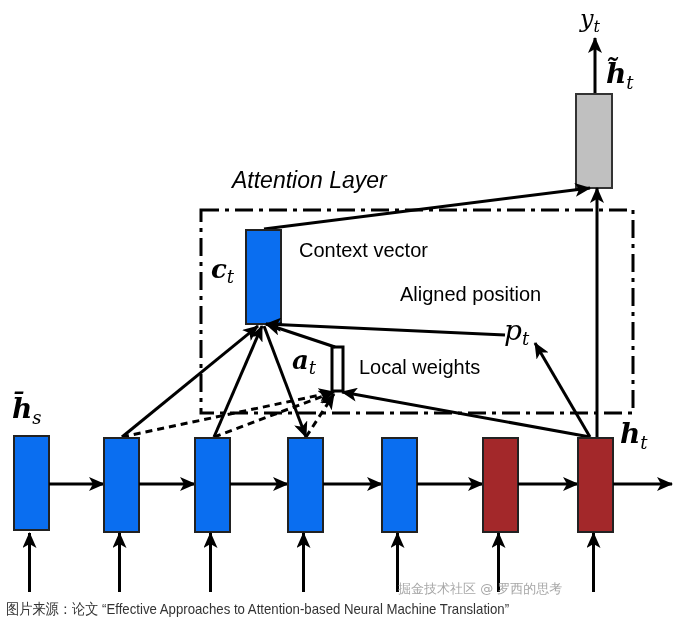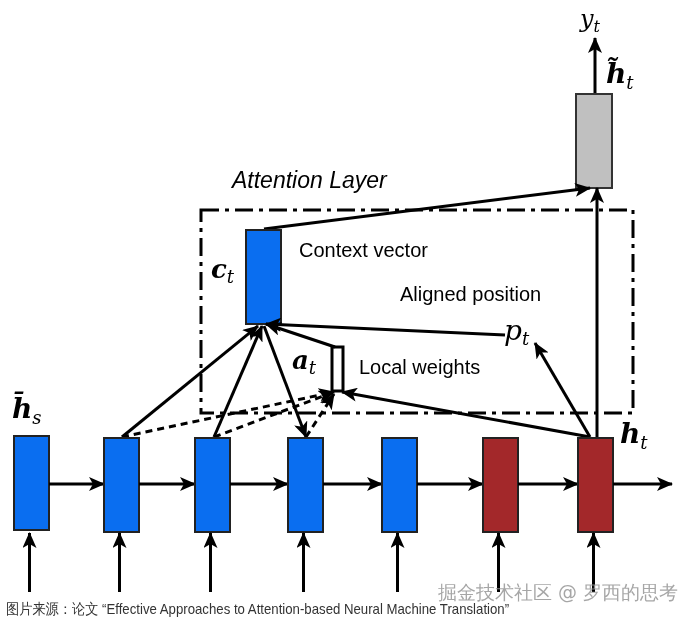--- a/index.html
+++ b/index.html
@@ -2,21 +2,21 @@
 <html><head>
 <meta charset="utf-8">
 <style>
   html, body { margin: 0; padding: 0; background: #ffffff; }
   body { width: 682px; height: 621px; position: relative; overflow: hidden; font-family: "Liberation Sans", sans-serif; }
   svg { position: absolute; left: 0; top: 0; }
   .math { font-family: "DejaVu Serif", serif; font-style: italic; }
   .mathb { font-family: "DejaVu Serif", serif; font-style: italic; font-weight: bold; }
   .label { font-family: "Liberation Sans", sans-serif; }
   .caption { position: absolute; left: 6px; top: 600px; font-size: 15px; color: #333; font-family: "Liberation Sans", sans-serif; white-space: nowrap; transform: scaleX(0.88); transform-origin: left top; }
-  .watermark { position: absolute; left: 398px; top: 580px; font-size: 19px; color: rgba(150,150,150,0.85); font-family: "DejaVu Sans", sans-serif; white-space: nowrap; margin-left: 40px; }
+  .watermark { position: absolute; left: 398px; top: 580px; font-size: 13px; color: rgba(150,150,150,0.85); font-family: "DejaVu Sans", sans-serif; white-space: nowrap; }
 </style>
 </head>
 <body>
 
 <svg width="682" height="621" viewBox="0 0 682 621">
   <defs>
     <marker id="arr" markerWidth="10" markerHeight="10" refX="9" refY="5" orient="auto" markerUnits="userSpaceOnUse">
       <path d="M0,0 L10,5 L0,10 L3,5 Z" fill="#000"></path>
     </marker>
     <marker id="arrbig" markerWidth="16" markerHeight="14" refX="15" refY="7" orient="auto" markerUnits="userSpaceOnUse">

